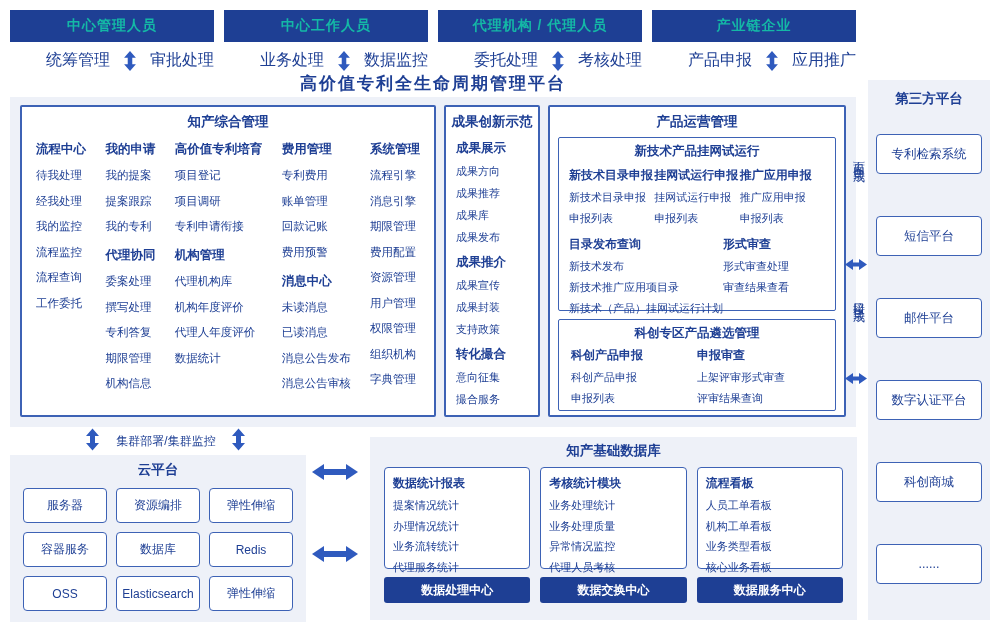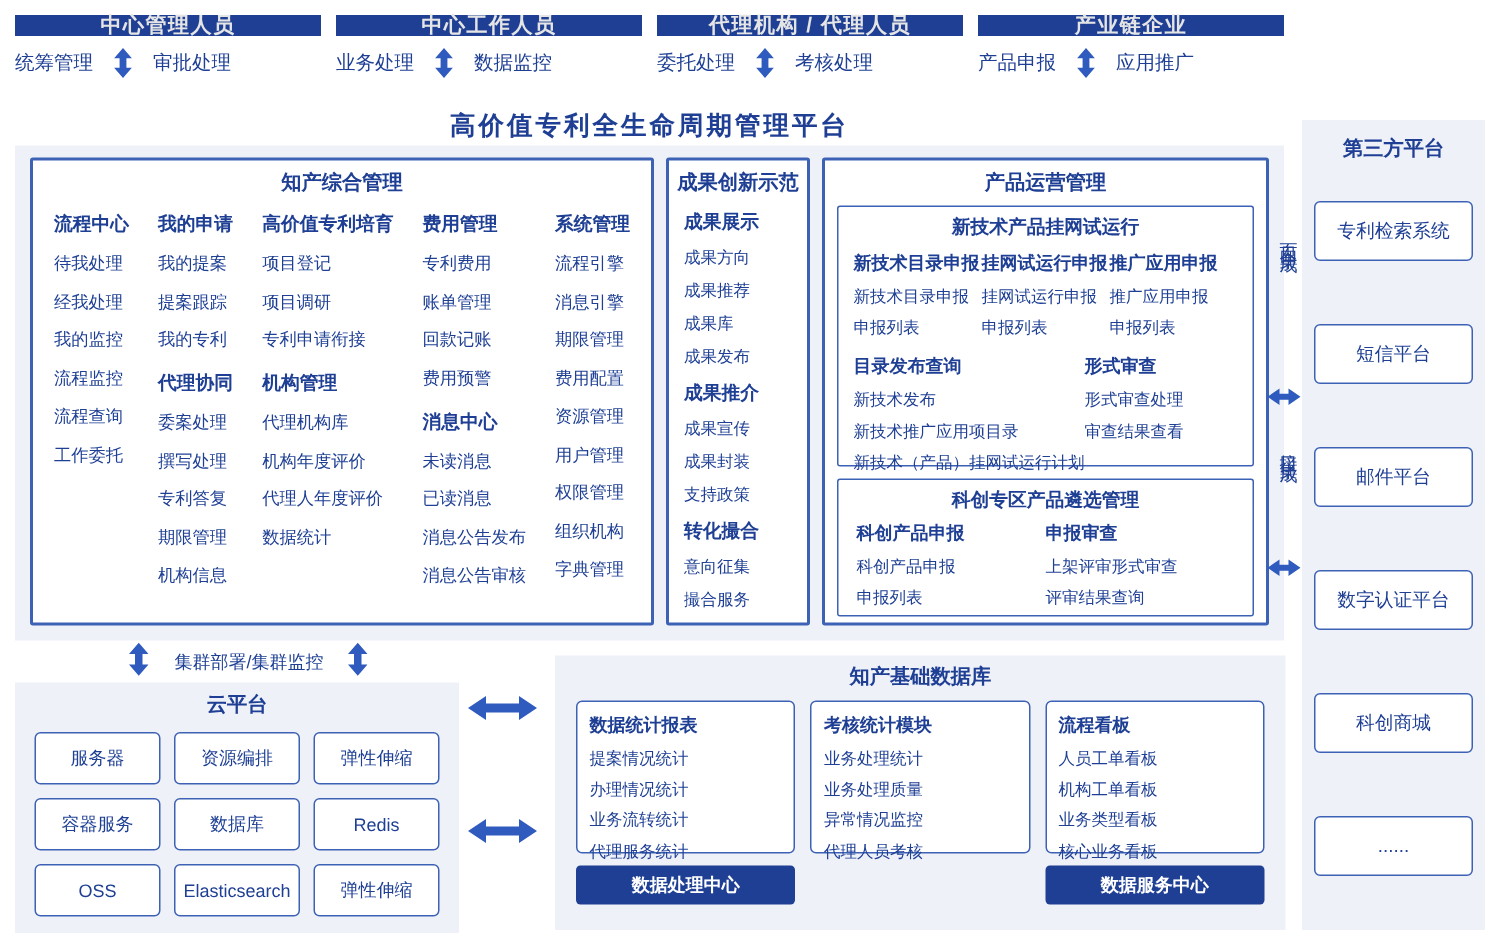--- a/index.html
+++ b/index.html
@@ -4,23 +4,23 @@
 <style>
   html,body{margin:0;padding:0;}
   body{
     width:1000px;height:622px;background:#ffffff;
     font-family:"Liberation Sans", sans-serif;
     color:#1e3f94;position:relative;overflow:hidden;
   }
   
   .actors{position:absolute;left:10px;top:10px;width:846px;display:flex;justify-content:space-between;}
   .actor{width:204px;}
-  .actor-title{height:14px;background:#1e3f94;color:#e5e5e5;font-weight:bold;font-size:14px;
+  .actor-title{height:32px;background:#1e3f94;color:#14b8a6;font-weight:bold;font-size:14px;
     display:flex;align-items:center;justify-content:center;letter-spacing:1px;}
-  .actor-sub{margin-top:8px;display:flex;align-items:center;justify-content:flex-start;gap:14px;font-size:13px;}
+  .actor-sub{margin-top:8px;display:flex;align-items:center;justify-content:flex-end;gap:14px;font-size:16px;}
   
   .platform-title{position:absolute;left:10px;top:72px;width:846px;text-align:center;
     font-size:17px;font-weight:bold;letter-spacing:2px;}
   .main-panel{position:absolute;left:10px;top:97px;width:846px;height:330px;background:#eef1f8;}
   .sec{position:absolute;top:8px;height:312px;background:#fff;border:2px solid #3d62b5;
     border-radius:2px;box-sizing:border-box;overflow:hidden;}
   .sec-ip{left:10px;width:416px;}
   .sec-achieve{left:434px;width:96px;}
   .sec-product{left:538px;width:298px;}
   .sec-title{text-align:center;font-weight:bold;font-size:13.5px;padding-top:6px;}
@@ -397,20 +397,21 @@
     <div class="db-col">
       <div class="db-box">
         <div class="group-header">考核统计模块</div>
         <div>
             <div class="item">业务处理统计</div>
             <div class="item">业务处理质量</div>
             <div class="item">异常情况监控</div>
             <div class="item">代理人员考核</div>
           </div>
       </div>
+      <div class="db-footer">数据交换中心</div>
     </div>
     <div class="db-col">
       <div class="db-box">
         <div class="group-header">流程看板</div>
         <div>
             <div class="item">人员工单看板</div>
             <div class="item">机构工单看板</div>
             <div class="item">业务类型看板</div>
             <div class="item">核心业务看板</div>
           </div>

